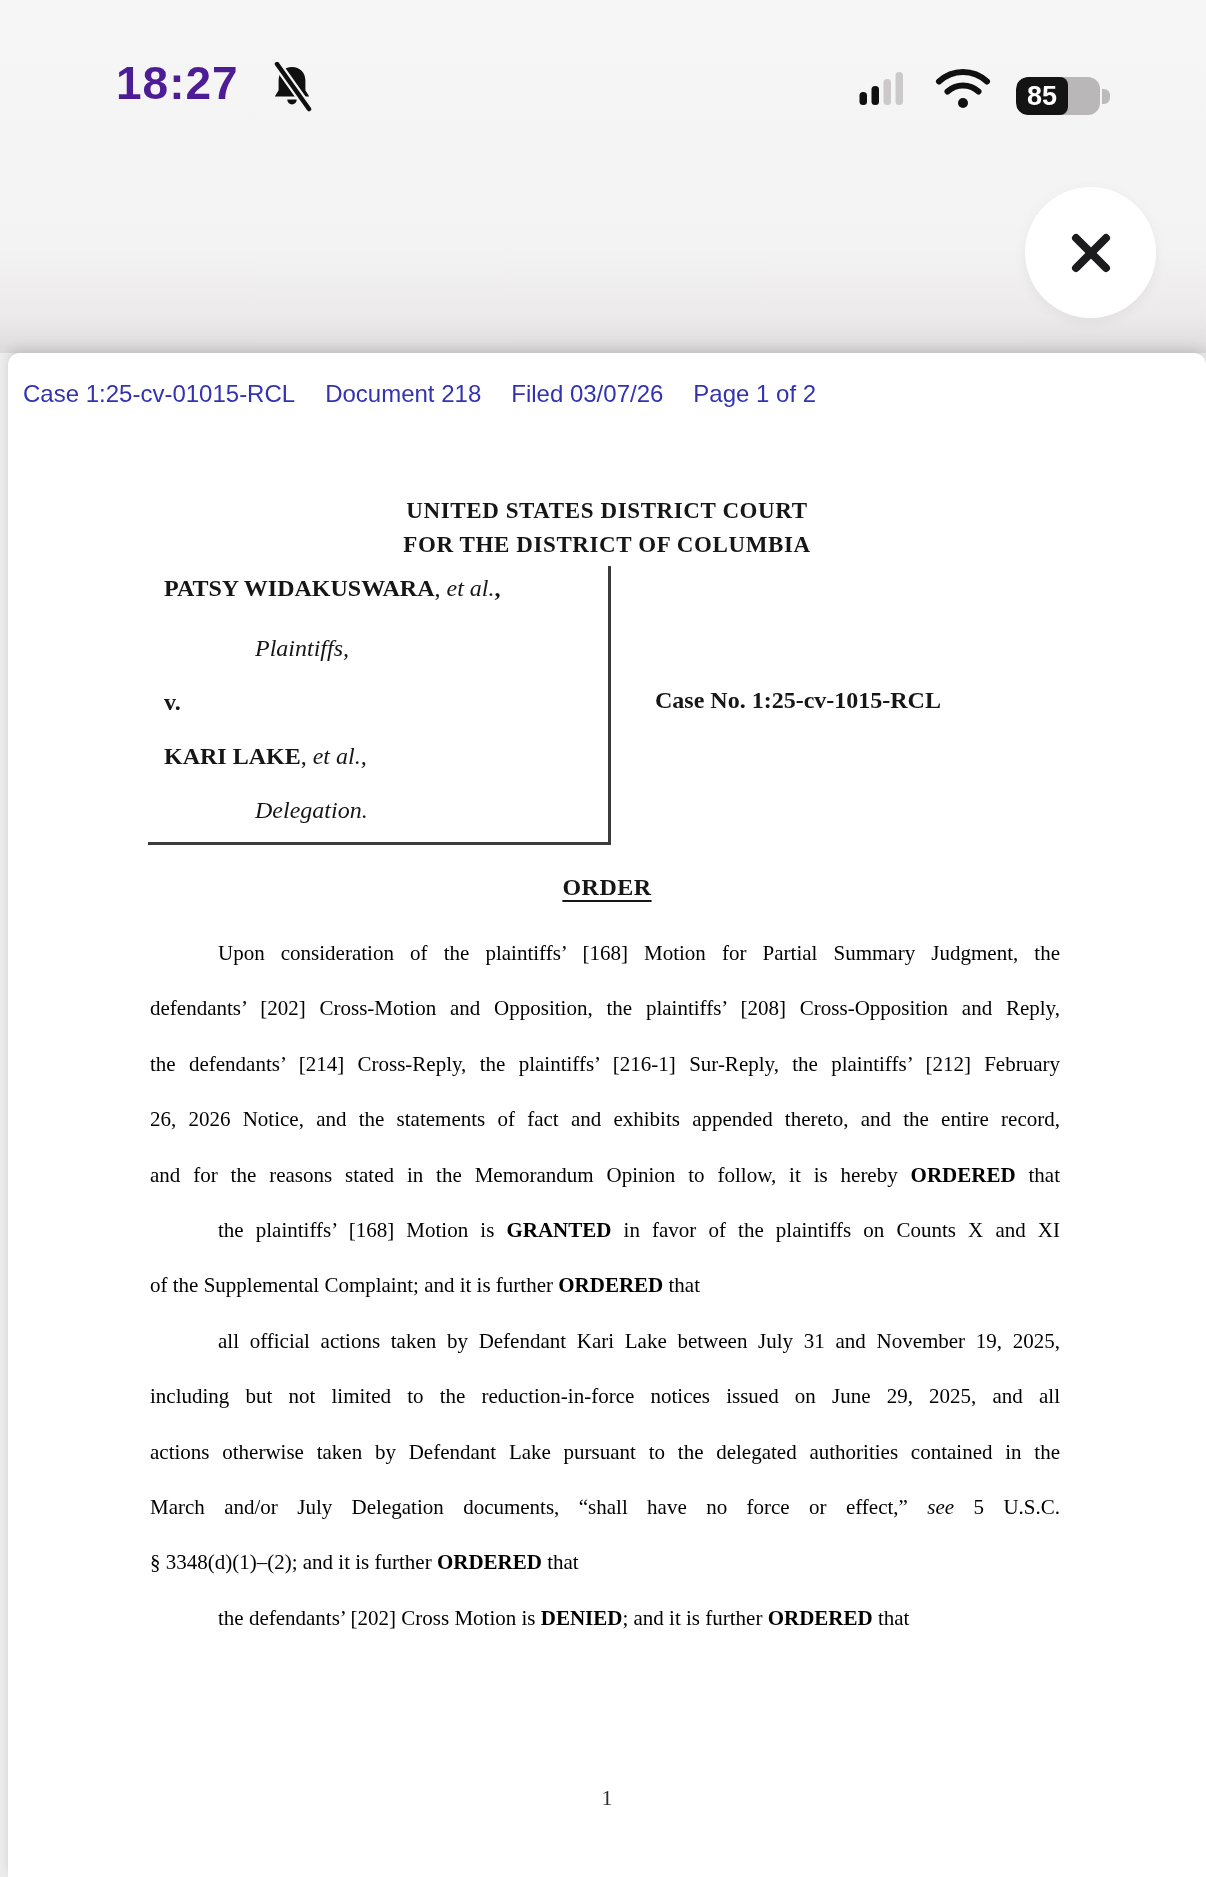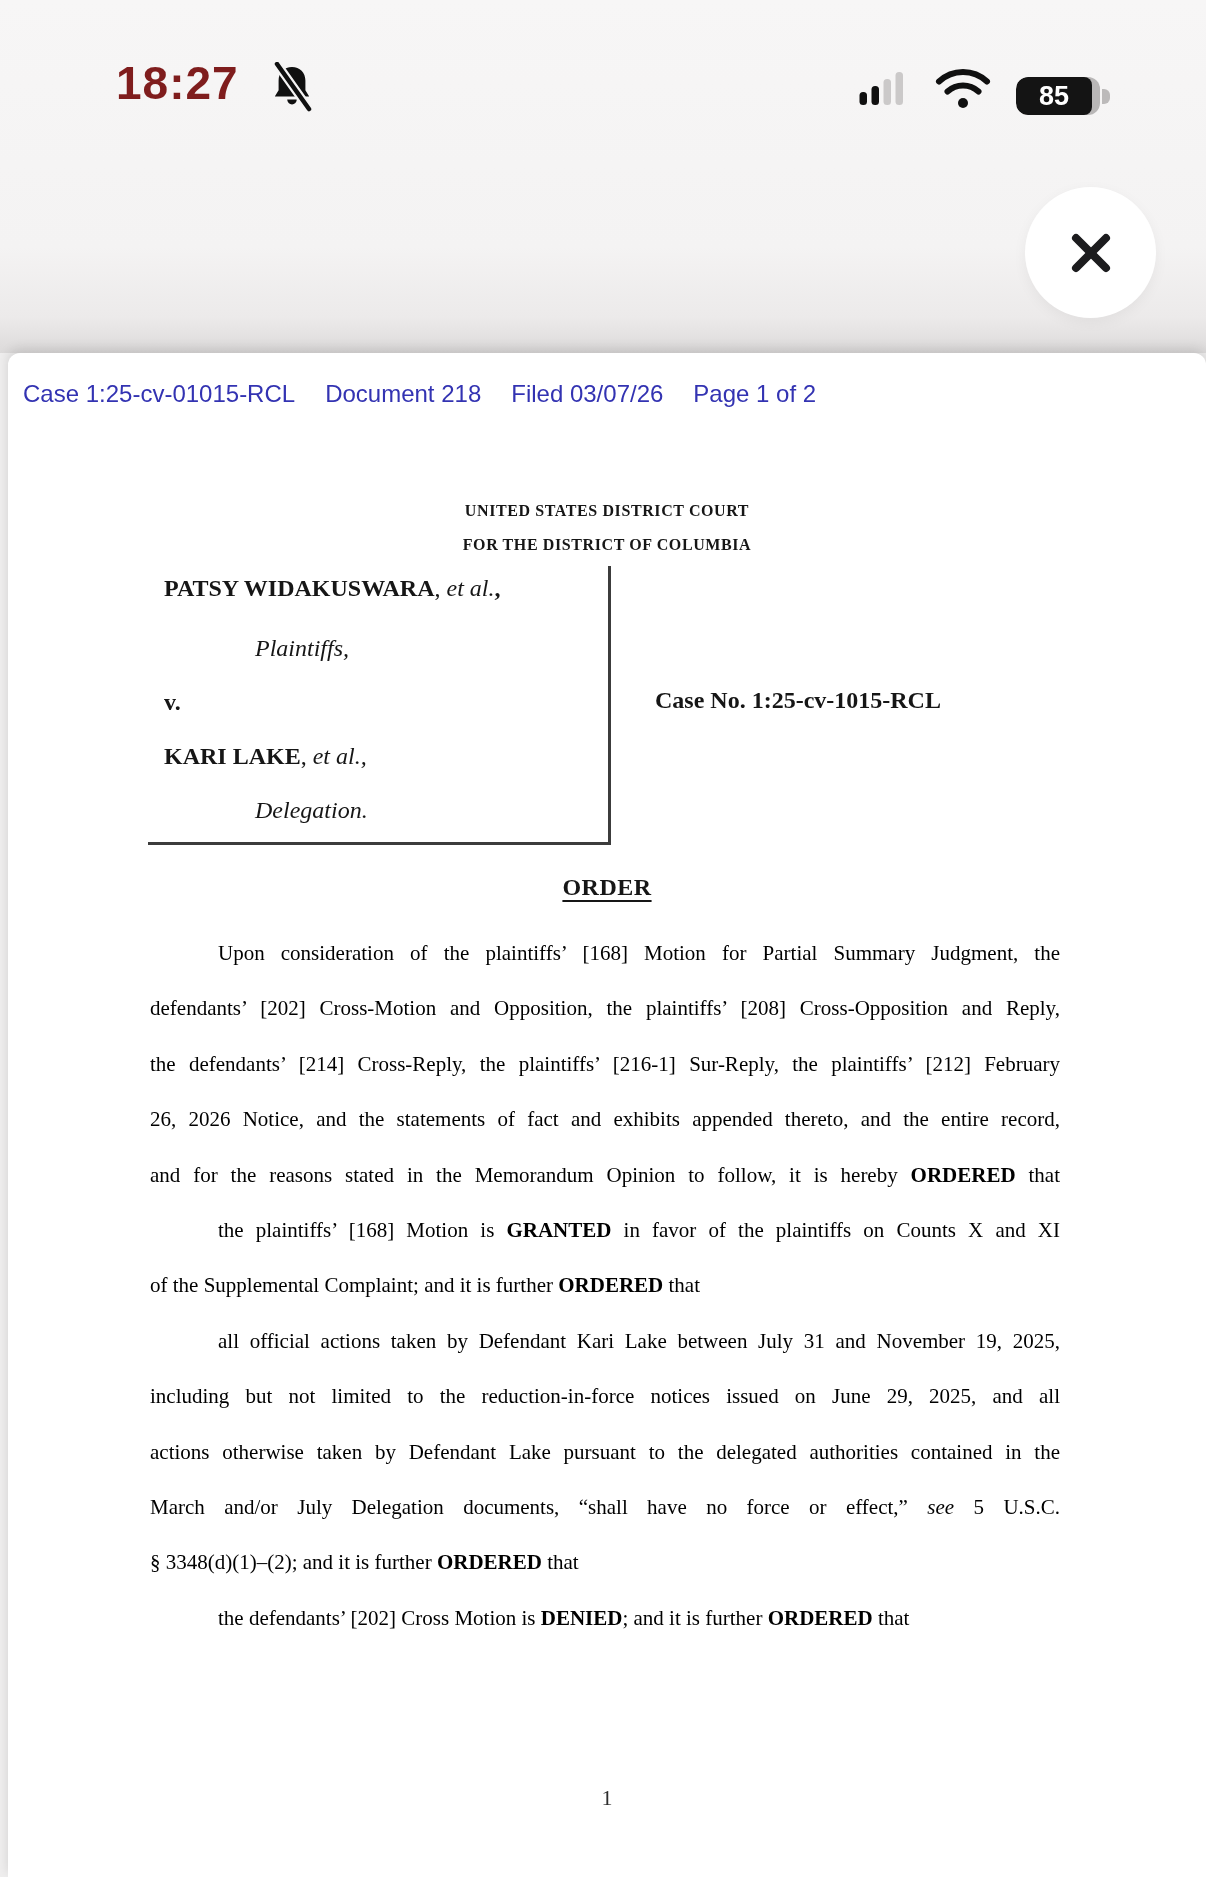--- a/index.html
+++ b/index.html
@@ -1,44 +1,44 @@
 <!DOCTYPE html>
 <html><head>
 <meta charset="utf-8">
 <style>
   html,body{margin:0;padding:0;}
   body{font-family:"Liberation Sans",sans-serif;background:#e9e8e8;}
   .screen{position:relative;width:1206px;height:1877px;overflow:hidden;background:#efeeee;}
   .backdrop{position:absolute;top:0;left:0;right:0;height:353px;
     background:linear-gradient(180deg,#f7f6f6 0%,#f4f3f3 70%,#eceaea 90%,#dcdada 100%);}
   
-  .time{position:absolute;left:116px;top:56px;font-size:46px;font-weight:700;color:#7f1d1d;letter-spacing:1px;}
+  .time{position:absolute;left:116px;top:56px;font-size:46px;font-weight:700;color:#4c1d95;letter-spacing:1px;}
   .bell{position:absolute;left:268px;top:62px;}
   .signal{position:absolute;left:858px;top:70px;}
   .wifi{position:absolute;left:934px;top:66px;}
   .battery{position:absolute;left:1016px;top:77px;width:84px;height:38px;border-radius:12px;background:#b9b7b7;overflow:hidden;}
-  .battery .fill{position:absolute;left:0;top:0;bottom:0;width:76px;background:#141414;border-radius:12px 8px 8px 12px;
+  .battery .fill{position:absolute;left:0;top:0;bottom:0;width:52px;background:#141414;border-radius:12px 8px 8px 12px;
     display:flex;align-items:center;justify-content:center;}
   .battery .pct{color:#fff;font-size:27px;font-weight:700;}
   .nub{position:absolute;left:1102px;top:89px;width:8px;height:15px;background:#bcbaba;border-radius:0 6px 6px 0;}
   
   .titlebar{position:absolute;left:0;top:205px;width:1206px;height:96px;display:flex;align-items:center;justify-content:center;gap:26px;}
   .doc-title{font-size:54px;font-weight:700;color:#111;letter-spacing:1px;}
   .chev-circle{width:57px;height:57px;border-radius:50%;background:#e4e3e4;display:flex;align-items:center;justify-content:center;cursor:pointer;}
   .close-btn{position:absolute;left:1025px;top:187px;width:131px;height:131px;border-radius:50%;background:#ffffff;
     border:none;display:flex;align-items:center;justify-content:center;box-shadow:0 4px 14px rgba(0,0,0,.05);cursor:pointer;}
   
   .page{position:absolute;left:8px;top:353px;width:1198px;height:1524px;background:#ffffff;
     border-radius:12px 12px 0 0;box-shadow:0 -4px 12px rgba(0,0,0,.12);
     font-family:"Liberation Serif",serif;color:#161616;}
   .stamp{position:absolute;left:0;top:28px;width:100%;text-align:left;
     font-family:"Liberation Sans",sans-serif;font-size:24px;line-height:26px;color:#3333b2;}
   .stamp span{margin:0 15px;}
   .court-heading{position:absolute;left:0;top:141px;width:100%;text-align:center;
-    font-weight:700;font-size:16px;line-height:34px;letter-spacing:.6px;}
+    font-weight:700;font-size:23px;line-height:34px;letter-spacing:.6px;}
   .cap-line{position:absolute;left:156px;font-size:24px;line-height:30px;white-space:nowrap;}
   .cap-indent{left:247px;}
   .vline{position:absolute;left:600px;top:213px;width:3px;height:279px;background:#3c3c3c;}
   .hline{position:absolute;left:140px;top:489px;width:463px;height:3px;background:#3c3c3c;}
   .case-no{position:absolute;left:647px;top:334px;font-size:24px;font-weight:700;white-space:nowrap;}
   .order-heading{position:absolute;left:0;top:521px;width:100%;text-align:center;font-size:24px;font-weight:700;
     letter-spacing:.5px;text-decoration:underline;text-underline-offset:5px;text-decoration-thickness:2px;}
   .body-lines{position:absolute;left:142px;top:573px;width:910px;font-size:21px;line-height:55.4px;color:#000000;}
   .line{width:100%;}
   .line.j{text-align:justify;text-align-last:justify;}

